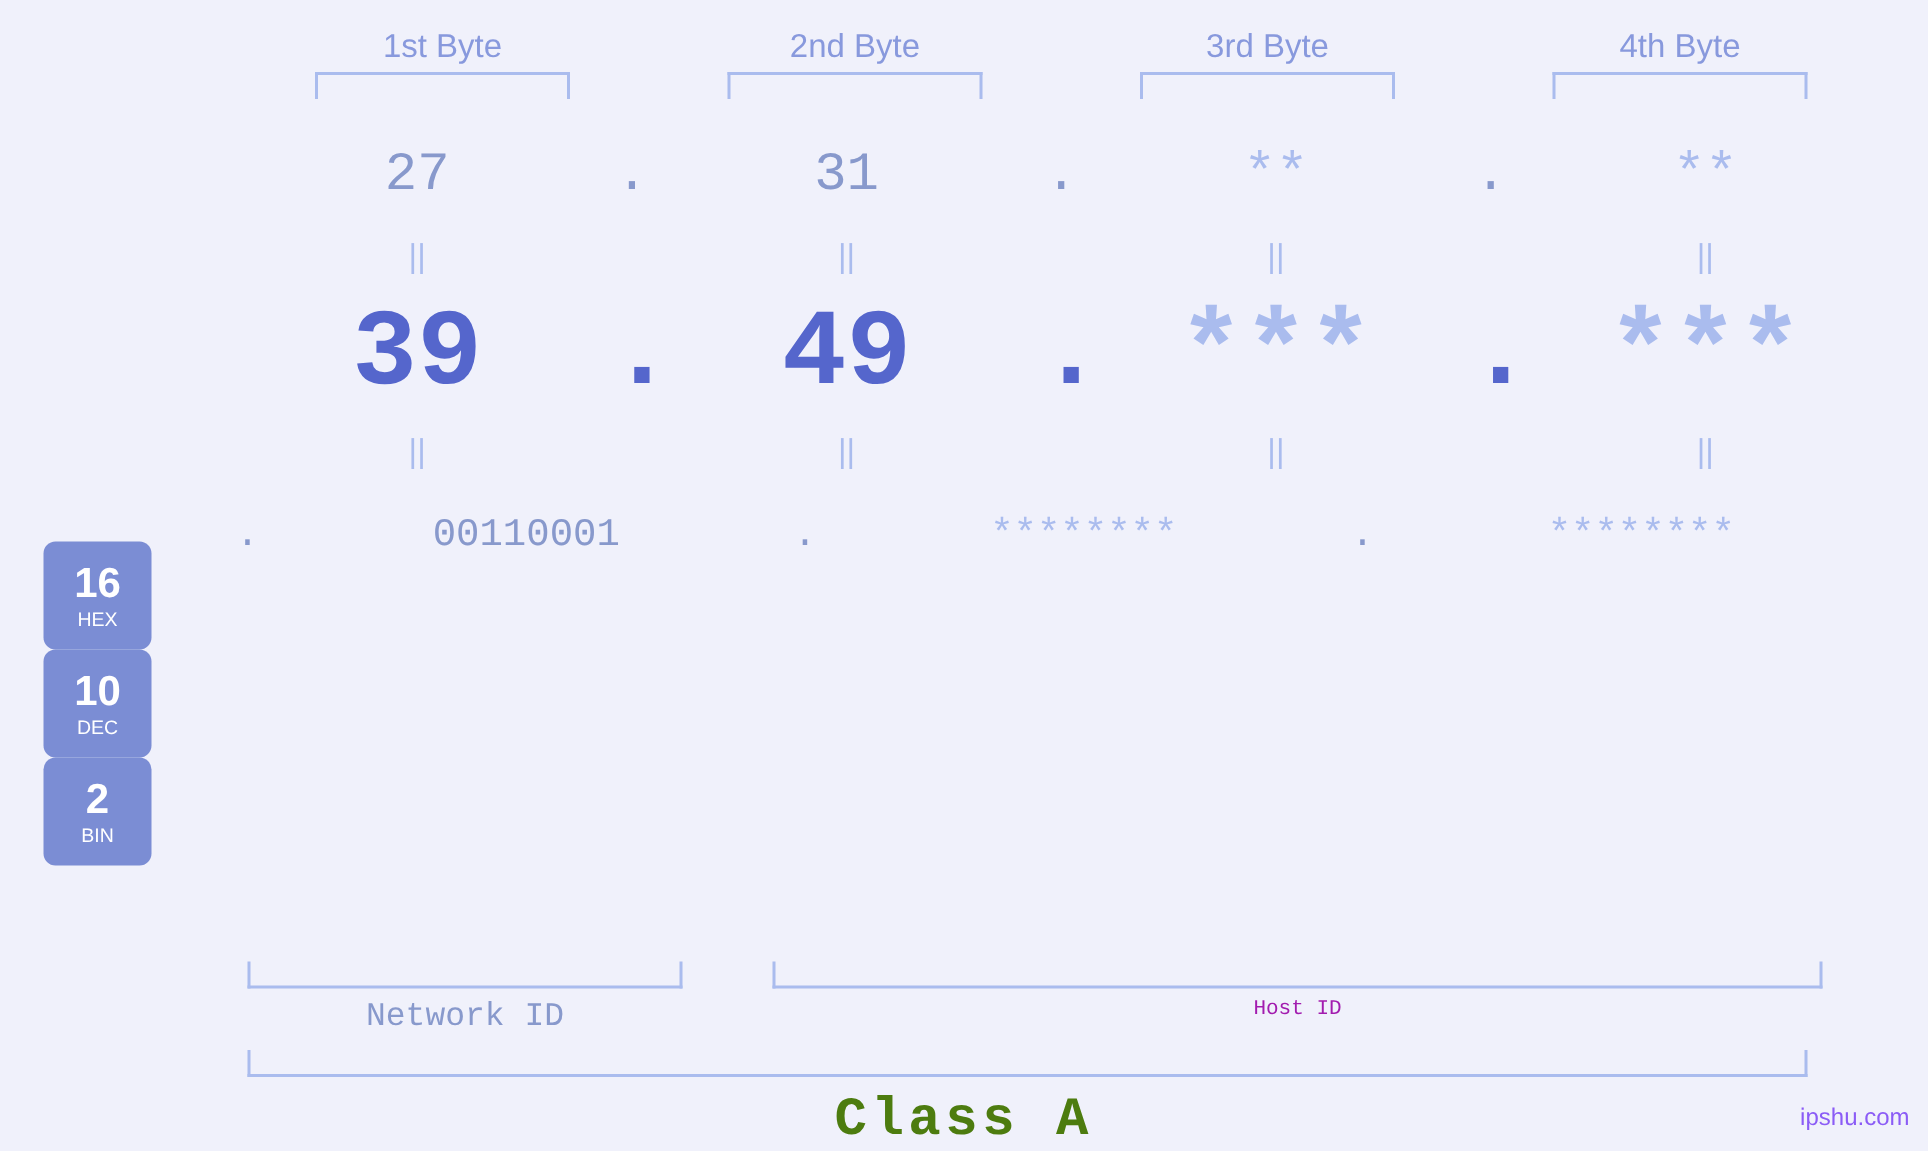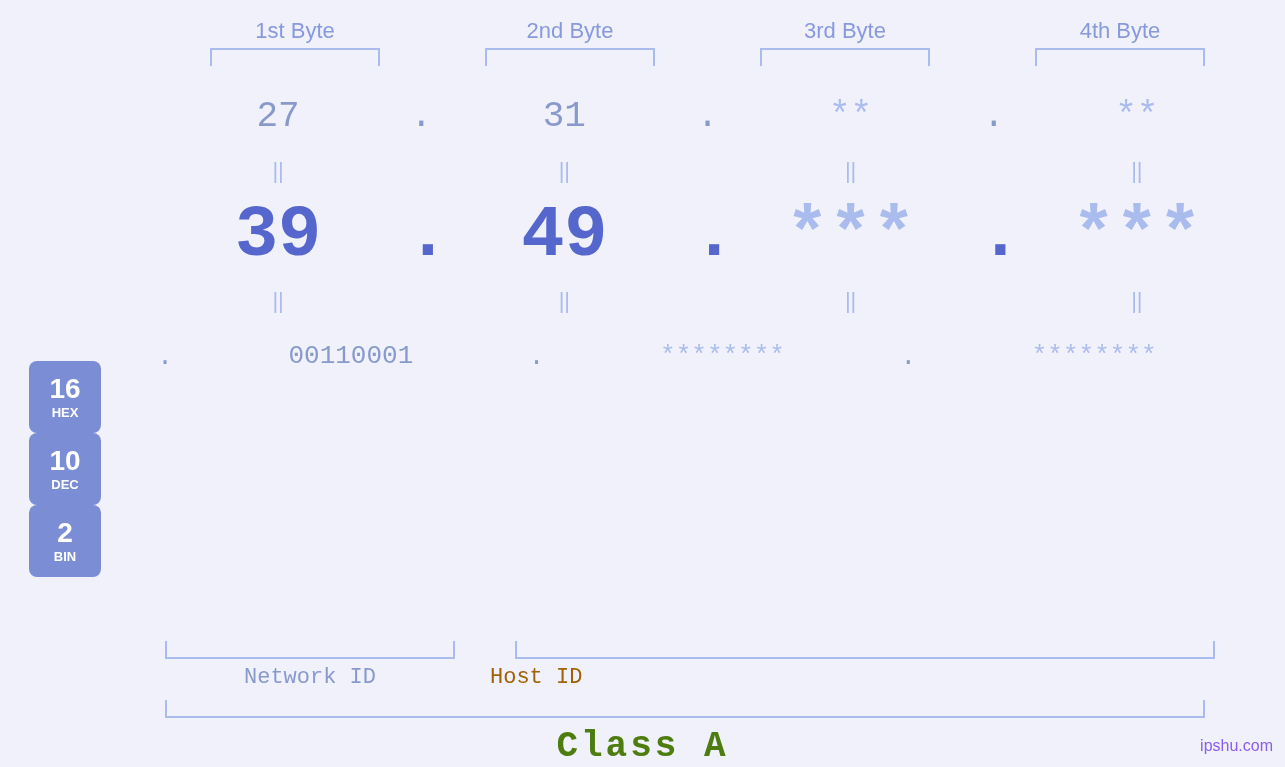--- a/index.html
+++ b/index.html
@@ -90,21 +90,21 @@
     }
     .badge-num {
       font-size: 28px;
       font-weight: bold;
       font-family: Arial, sans-serif;
       line-height: 1.1;
     }
     .badge-label {
       font-size: 13px;
       font-family: Arial, sans-serif;
-      font-weight: 700;
+      font-weight: 400;
     }
 
     
     .values-area {
       flex: 1;
       display: flex;
       flex-direction: column;
       position: relative;
     }
 
@@ -242,22 +242,23 @@
     }
     .net-id-label {
       width: 360px;
       text-align: center;
       color: #8899cc;
       font-size: 22px;
       font-family: 'Courier New', monospace;
     }
     .host-id-label {
       flex: 1;
-      color: #a16207;
-      font-size: 22px;
+      text-align: center;
+      color: #a21caf;
+      font-size: 14px;
       font-family: 'Courier New', monospace;
     }
 
     
     .large-bracket-row {
       margin-left: 130px;
       width: 1110px;
       margin-top: 10px;
       display: flex;
       align-items: center;

